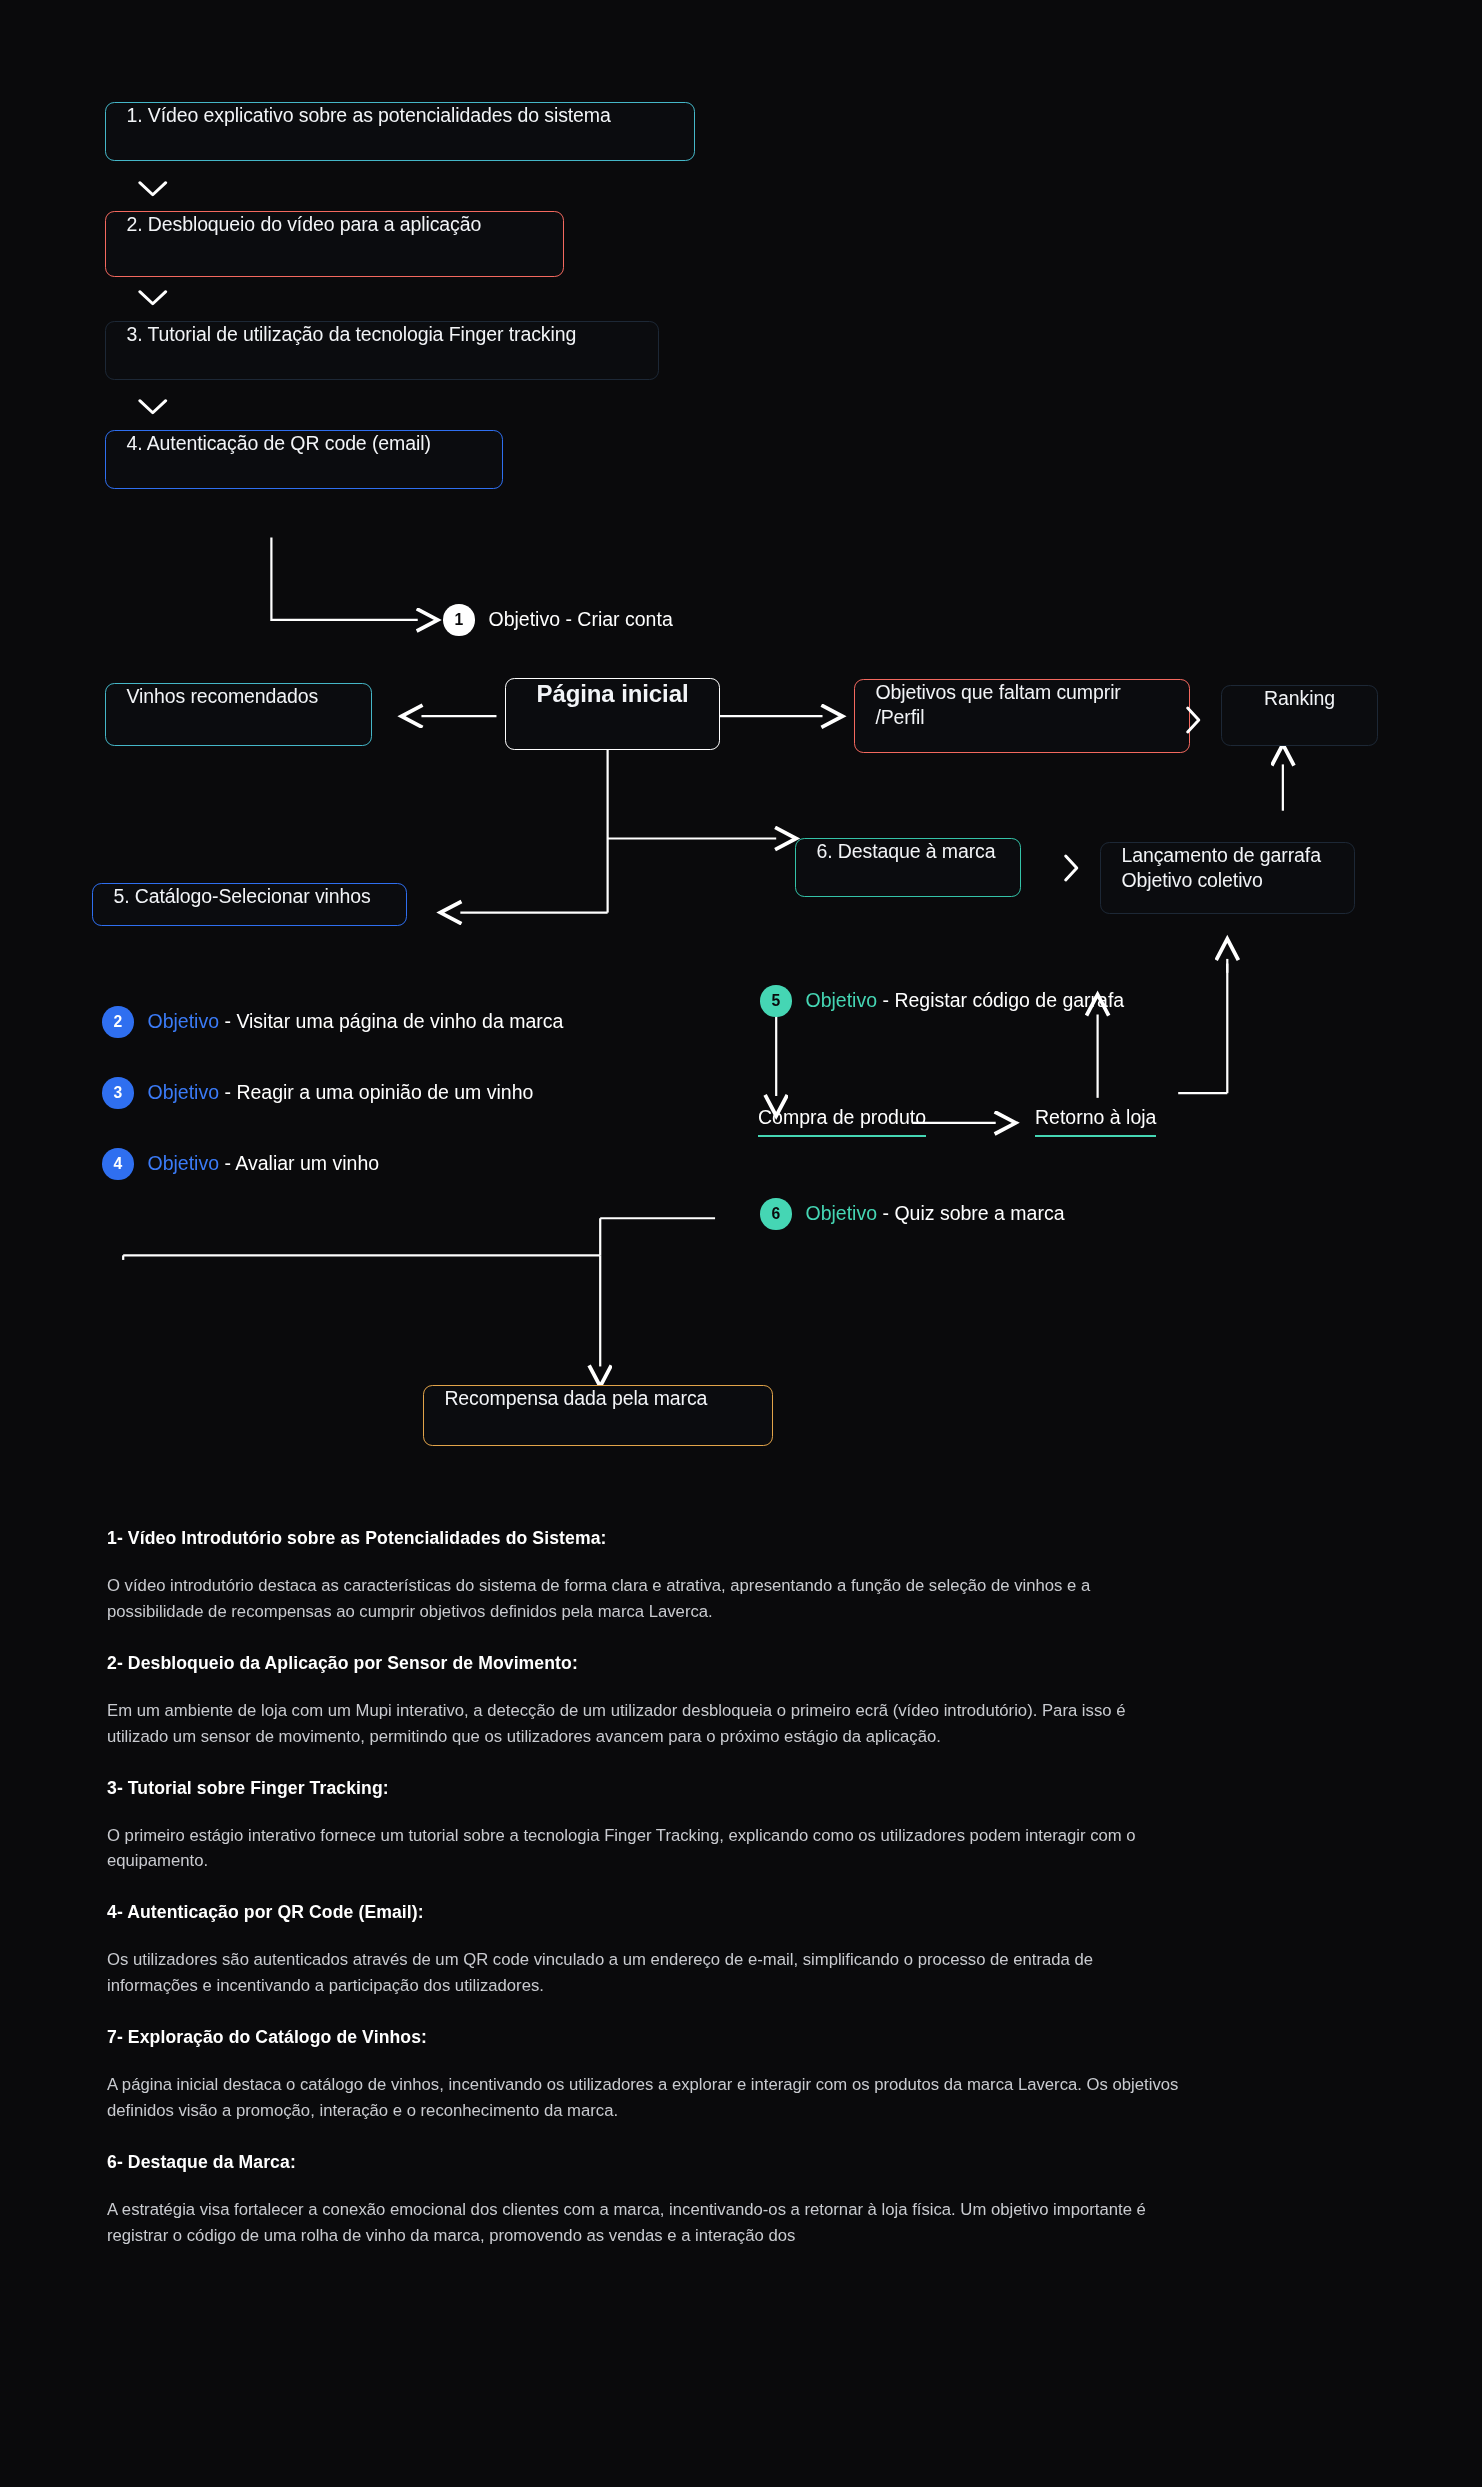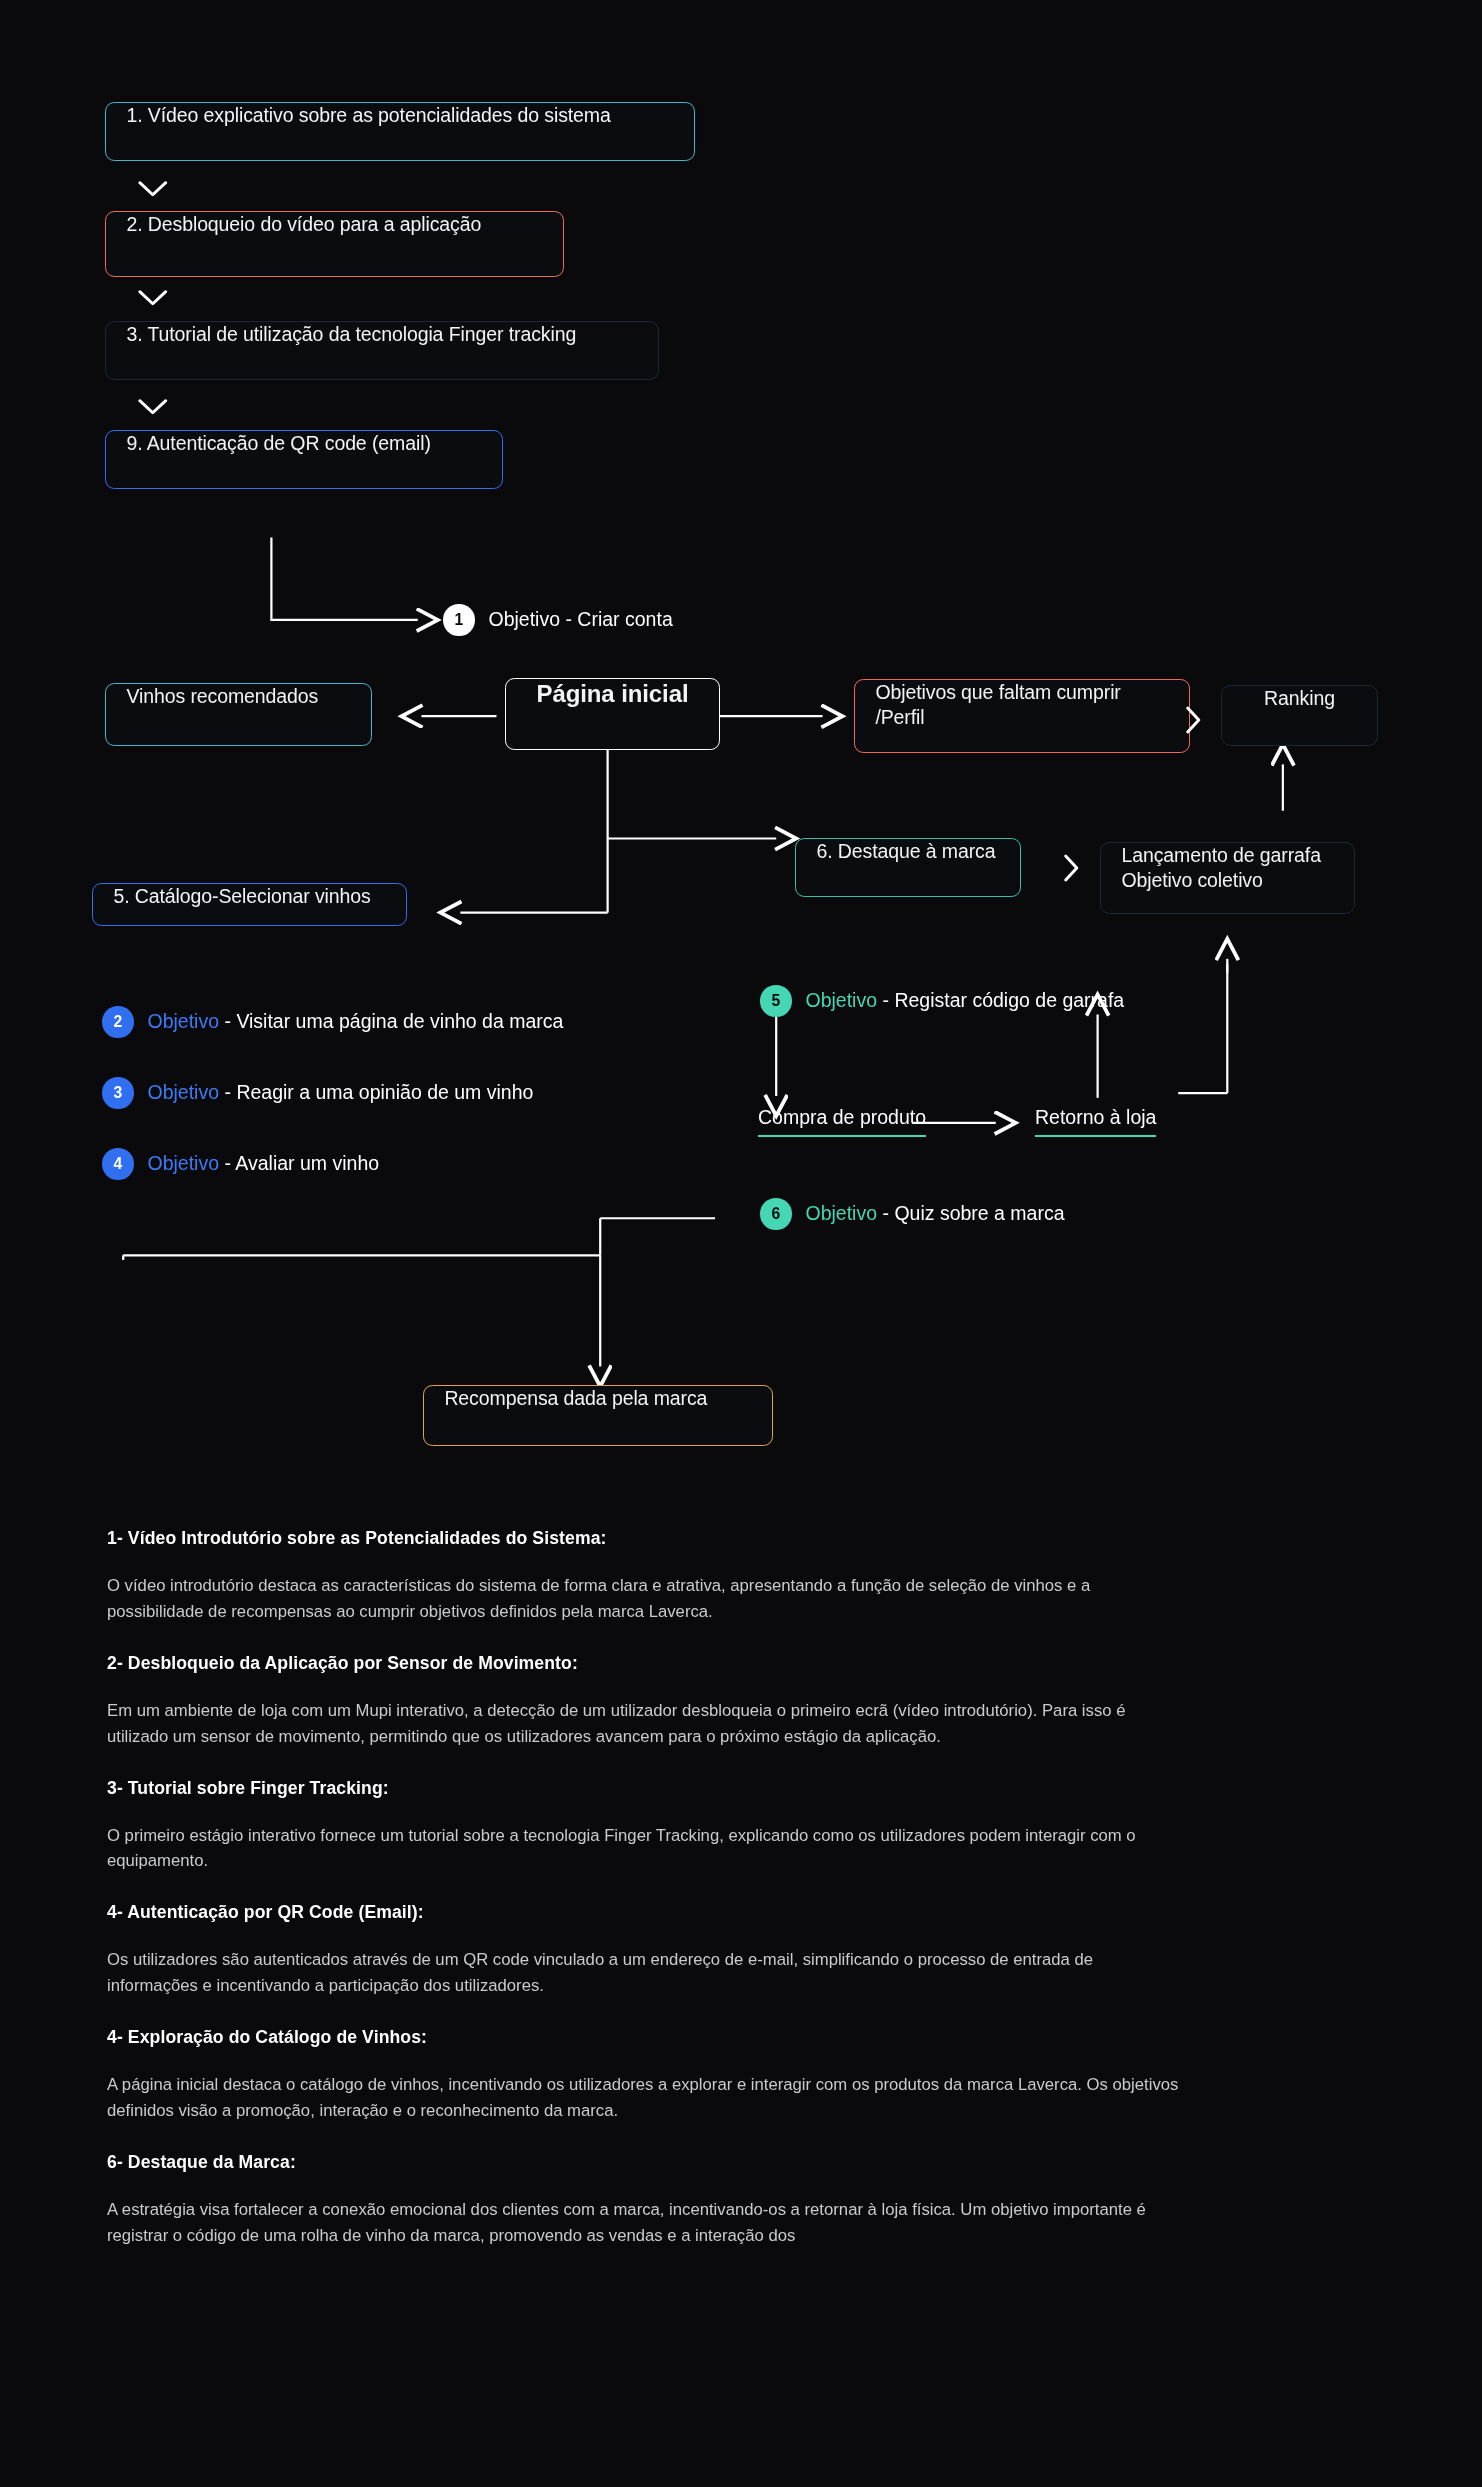--- a/index.html
+++ b/index.html
@@ -180,21 +180,21 @@
     <span>3. Tutorial de utilização da tecnologia Finger tracking</span>
   </div>
 
   <div class="chev" style="left:137px; top:397px;">
     <svg width="31.5" height="20.4" viewBox="0 0 34 22">
         <path d="M3,4 L17,17 L31,4" fill="none" stroke="#ffffff" stroke-width="3.2" stroke-linecap="round" stroke-linejoin="round"></path>
       </svg>
   </div>
 
   <div class="node blue" style="left:105px; top:430px; width:398px; height:59px;">
-    <span>9. Autenticação de QR code (email)</span>
+    <span>4. Autenticação de QR code (email)</span>
   </div>
 
   <div class="objrow" style="left:443px; top:604px;">
     <div class="badge white">
       <span>1</span>
     </div>
     <div class="objtext plain">Objetivo - Criar conta</div>
   </div>
 
   <div class="node cyan" style="left:105px; top:683px; width:267px; height:63px;">
@@ -298,21 +298,21 @@
 
     <h3 class="d-head">2- Desbloqueio da Aplicação por Sensor de Movimento:</h3>
     <p class="d-body">Em um ambiente de loja com um Mupi interativo, a detecção de um utilizador  desbloqueia o primeiro ecrã (vídeo introdutório). Para isso é utilizado um sensor de movimento, permitindo que os utilizadores avancem para o próximo estágio da aplicação.</p>
 
     <h3 class="d-head">3- Tutorial sobre Finger Tracking:</h3>
     <p class="d-body">O primeiro estágio interativo fornece um tutorial sobre a tecnologia Finger Tracking, explicando como os utilizadores podem interagir com o equipamento.</p>
 
     <h3 class="d-head">4- Autenticação por QR Code (Email):</h3>
     <p class="d-body">Os utilizadores são autenticados através de um QR code vinculado a um endereço de e-mail, simplificando o processo de entrada de informações e incentivando a participação dos utilizadores.</p>
 
-    <h3 class="d-head">4- Exploração do Catálogo de Vinhos:</h3>
+    <h3 class="d-head">7- Exploração do Catálogo de Vinhos:</h3>
     <p class="d-body">A página inicial destaca o catálogo de vinhos, incentivando os utilizadores a explorar e interagir com os produtos da marca Laverca. Os objetivos  definidos visão a  promoção, interação e o reconhecimento da marca.</p>
 
     <h3 class="d-head">6- Destaque da Marca:</h3>
     <p class="d-body">A estratégia visa fortalecer a conexão emocional dos clientes com a marca, incentivando-os a retornar à loja física. Um objetivo importante é registrar o código de uma rolha de vinho da marca, promovendo as vendas e a interação dos</p>
   </div>
 
 </div>
 
 
 </body></html>

